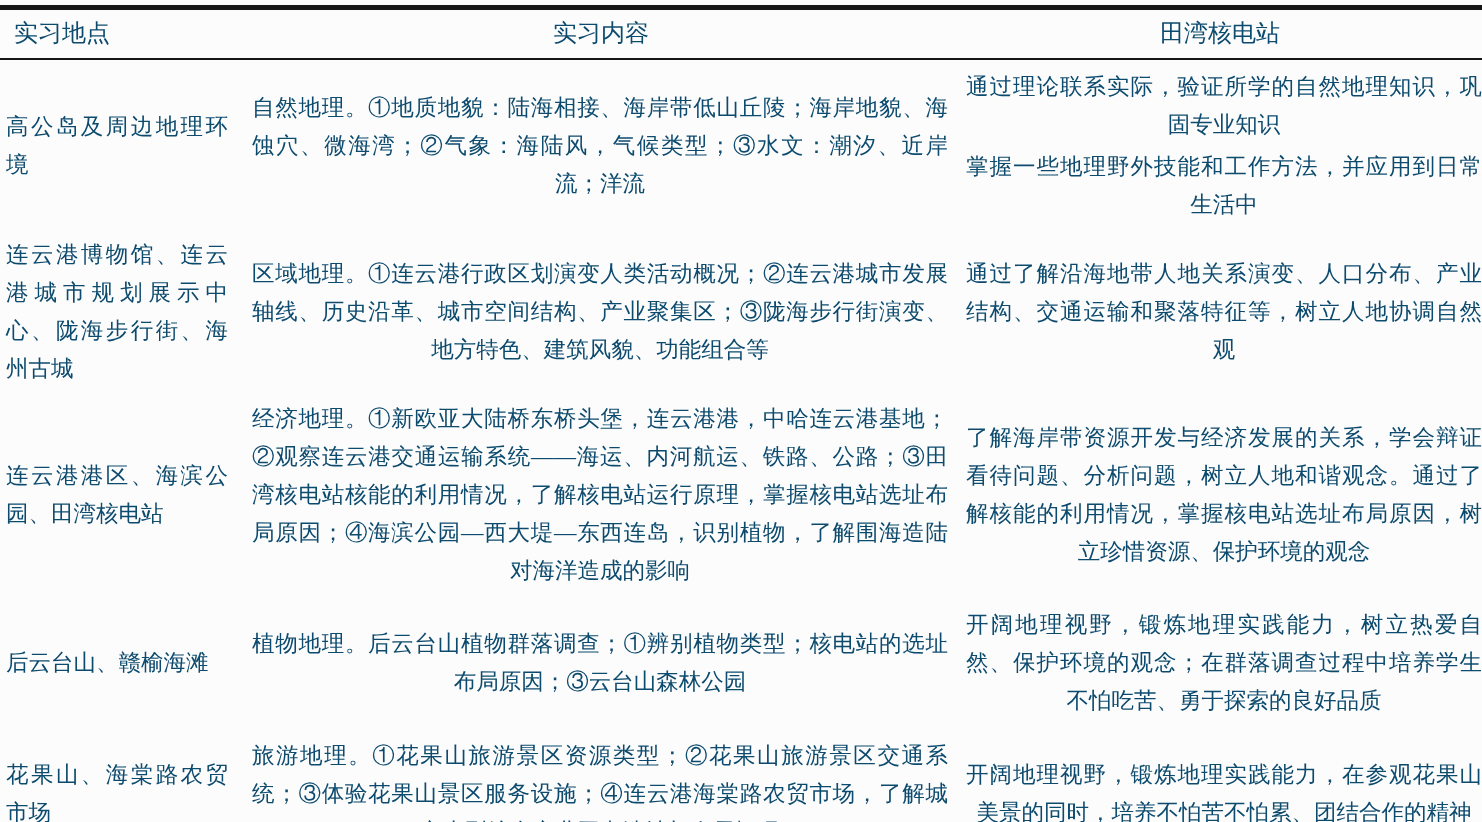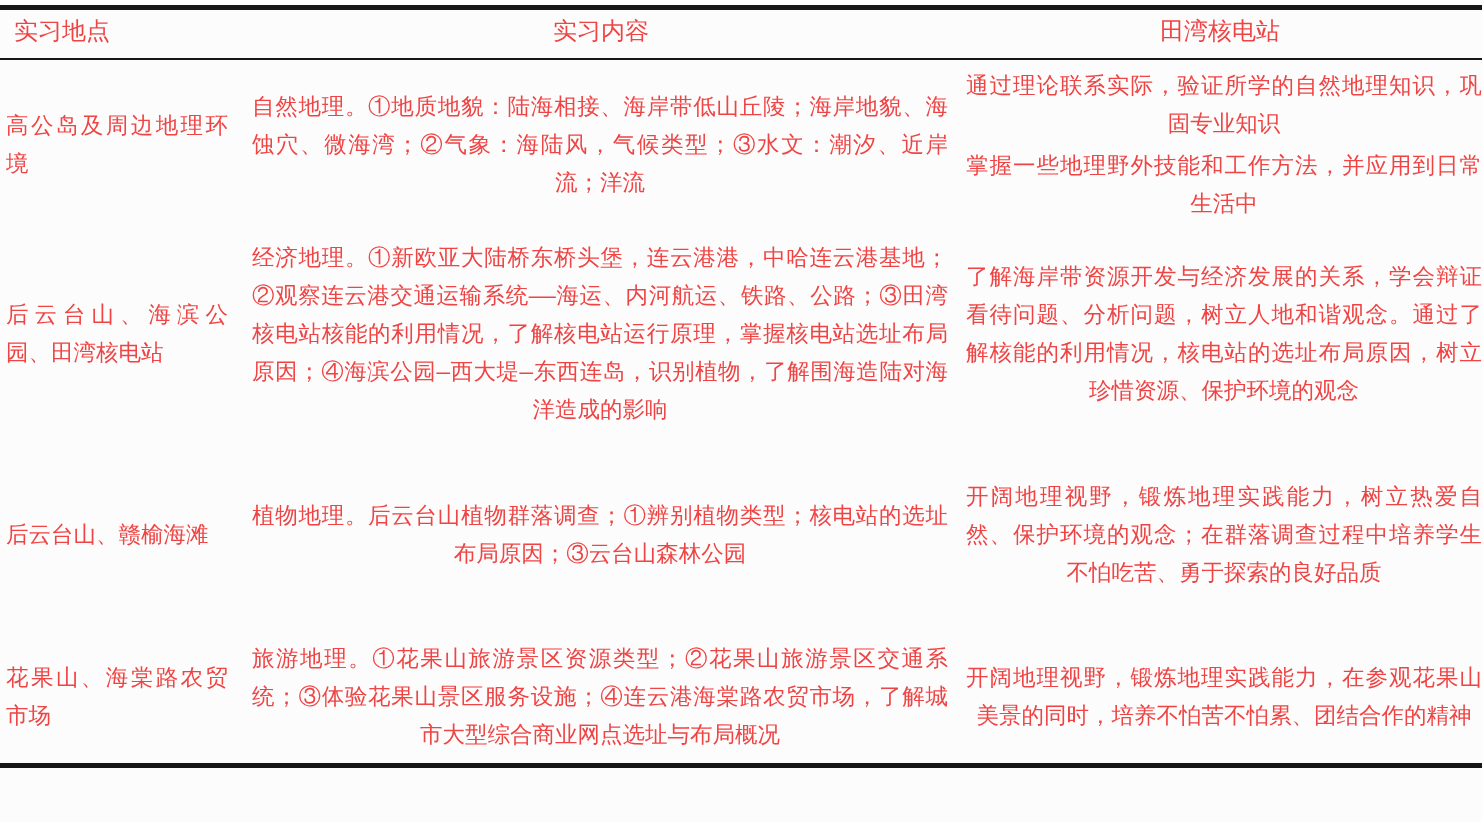--- a/index.html
+++ b/index.html
@@ -7,22 +7,22 @@
     padding: 0;
     background: #f6f6f6;
   }
   .page {
     position: relative;
     width: 1482px;
     height: 822px;
     margin: 0 auto;
     background: #fcfcfc;
     overflow: hidden;
-    font-family: Liberation Mono, monospace;
-    color: #ef4444;
+    font-family: Liberation Serif, serif;
+    color: #0c4a6e;
     box-sizing: border-box;
     padding-top: 5px;
   }
   table.practice-table {
     width: 1482px;
     border-collapse: collapse;
     table-layout: fixed;
     border-top: 5px solid #161616;
     border-bottom: 5px solid #161616;
   }
@@ -99,28 +99,37 @@
     <td class="cell-location">高公岛及周边地理环境</td>
     <td class="cell-content">
       <p class="content-para">自然地理。①地质地貌：陆海相接、海岸带低山丘陵；海岸地貌、海蚀穴、微海湾；②气象：海陆风，气候类型；③水文：潮汐、近岸流；洋流</p>
     </td>
     <td class="cell-purpose">
             <p class="purpose-para">通过理论联系实际，验证所学的自然地理知识，巩固专业知识</p>
             <p class="purpose-para">掌握一些地理野外技能和工作方法，并应用到日常生活中</p>
           </td>
   </tr>
 
+  <tr>
+    <td class="cell-location">连云港博物馆、连云港城市规划展示中心、陇海步行街、海州古城</td>
+    <td class="cell-content">
+      <p class="content-para">区域地理。①连云港行政区划演变人类活动概况；②连云港城市发展轴线、历史沿革、城市空间结构、产业聚集区；③陇海步行街演变、地方特色、建筑风貌、功能组合等</p>
+    </td>
+    <td class="cell-purpose">
+            <p class="purpose-para">通过了解沿海地带人地关系演变、人口分布、产业结构、交通运输和聚落特征等，树立人地协调自然观</p>
+          </td>
+  </tr>
 
   <tr>
-    <td class="cell-location">后云台山、海滨公园、田湾核电站</td>
+    <td class="cell-location">连云港港区、海滨公园、田湾核电站</td>
     <td class="cell-content">
       <p class="content-para">经济地理。①新欧亚大陆桥东桥头堡，连云港港，中哈连云港基地；②观察连云港交通运输系统——海运、内河航运、铁路、公路；③田湾核电站核能的利用情况，了解核电站运行原理，掌握核电站选址布局原因；④海滨公园—西大堤—东西连岛，识别植物，了解围海造陆对海洋造成的影响</p>
     </td>
     <td class="cell-purpose">
-            <p class="purpose-para">了解海岸带资源开发与经济发展的关系，学会辩证看待问题、分析问题，树立人地和谐观念。通过了解核能的利用情况，核电站的选址布局原因，树立珍惜资源、保护环境的观念</p>
+            <p class="purpose-para">了解海岸带资源开发与经济发展的关系，学会辩证看待问题、分析问题，树立人地和谐观念。通过了解核能的利用情况，掌握核电站选址布局原因，树立珍惜资源、保护环境的观念</p>
           </td>
   </tr>
 
   <tr>
     <td class="cell-location">后云台山、赣榆海滩</td>
     <td class="cell-content">
       <p class="content-para">植物地理。后云台山植物群落调查；①辨别植物类型；核电站的选址布局原因；③云台山森林公园</p>
     </td>
     <td class="cell-purpose">
             <p class="purpose-para">开阔地理视野，锻炼地理实践能力，树立热爱自然、保护环境的观念；在群落调查过程中培养学生不怕吃苦、勇于探索的良好品质</p>

